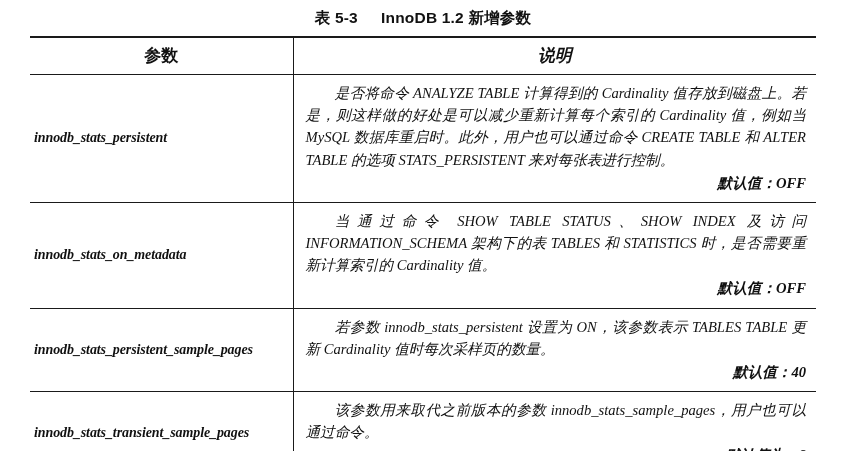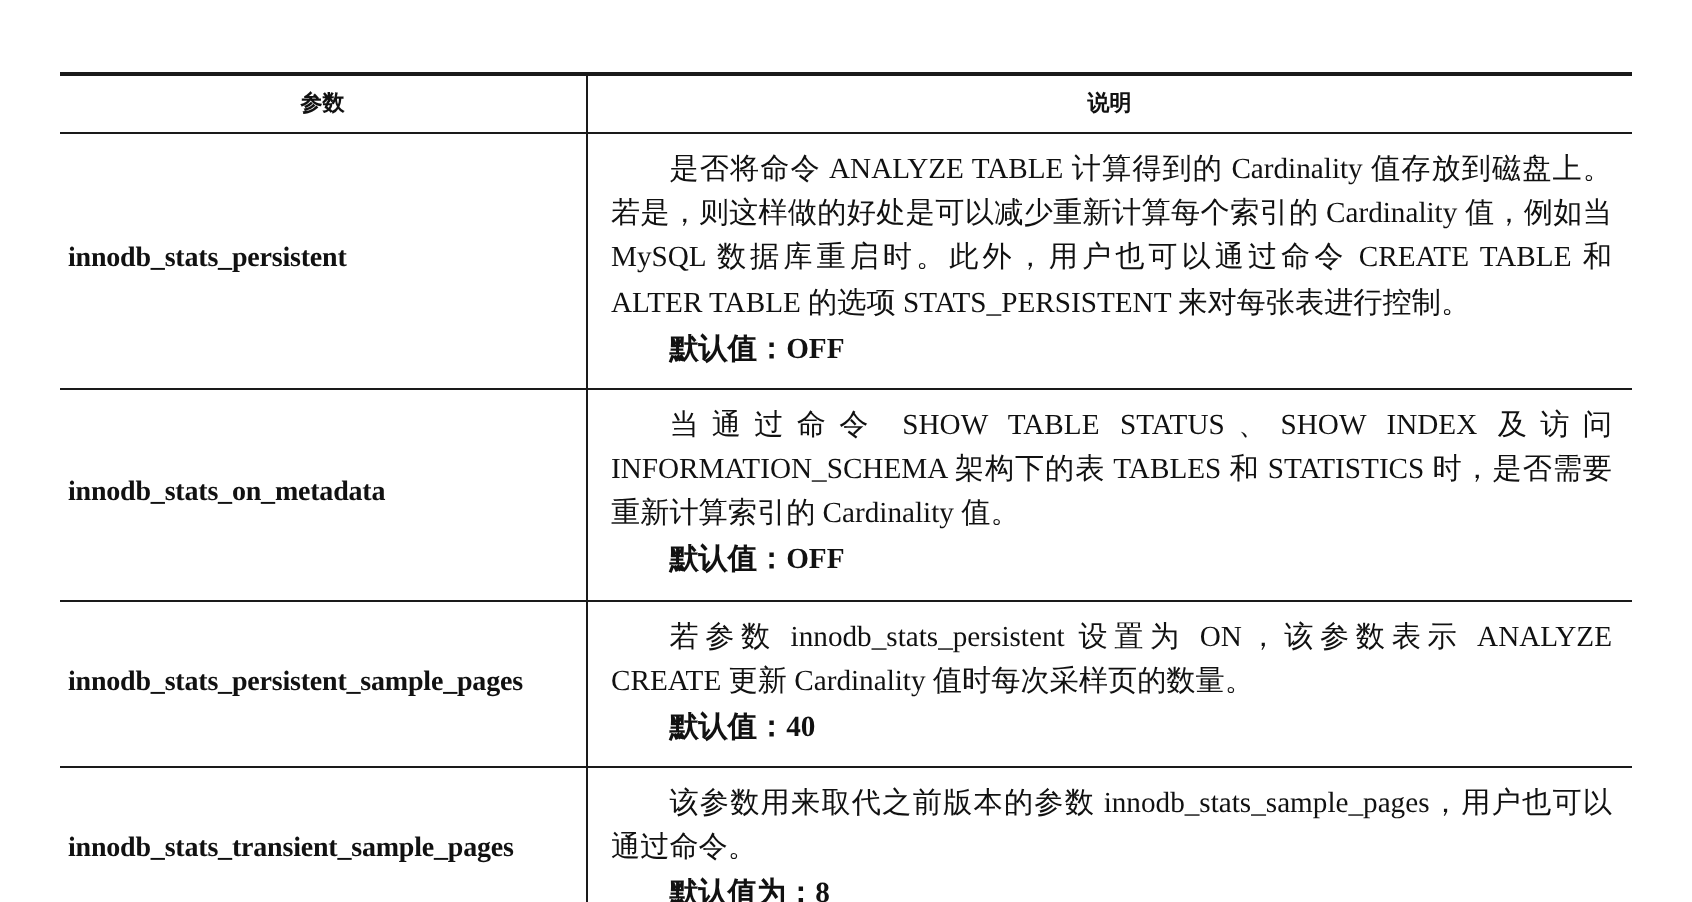--- a/index.html
+++ b/index.html
@@ -59,32 +59,34 @@
   table.params col.c-name { width: 263px; }
   table.params col.c-desc { width: 523px; }
 
   
   table.params thead th {
     border-top: 2.2px solid #1a1a1a;
     border-bottom: 1.6px solid #1a1a1a;
     padding: 6px 0 7px;
     font-family: "Liberation Sans", "DejaVu Sans", sans-serif;
     font-weight: bold;
-    font-size: 11px;
+    font-size: 17px;
     text-align: center;
     vertical-align: middle;
   }
   table.params thead th.h-desc {
     border-left: 1.3px solid #1a1a1a;
+    font-style: italic;
   }
 
   table.params tbody td {
     border-bottom: 1.3px solid #1a1a1a;
     vertical-align: middle;
     padding: 0;
+    font-style: italic;
   }
   table.params tbody tr:last-child td {
     border-bottom: 1.9px solid #1a1a1a;
   }
   table.params tbody td.c-desc {
     border-left: 1.3px solid #1a1a1a;
   }
 
   
   .pname {
@@ -107,34 +109,39 @@
   .desc p {
     margin: 0;
     text-align: justify;
     text-justify: inter-ideograph;
   }
   .desc p.indent {
     text-indent: 2em;
   }
   .desc p.dflt {
     text-indent: 2em;
-    text-align: left;
+    text-align: right;
     font-weight: bold;
     margin-top: 1px;
   }
   .desc p.dflt .dv {
     font-weight: bold;
     font-family: "Liberation Serif", "DejaVu Serif", serif;
   }
 </style>
 </head>
 <body>
 
 <div class="page">
 
+  <div class="caption">
+    <span>表 5-3</span>
+    <span class="cap-gap"></span>
+    <span>InnoDB 1.2 新增参数</span>
+  </div>
 
   <div class="tbl-wrap">
     <table class="params">
       <colgroup>
         <col class="c-name">
         <col class="c-desc">
       </colgroup>
       <thead>
         <tr>
           <th class="h-name">参数</th>
@@ -166,21 +173,21 @@
             </div>
           </td>
         </tr>
 
         <tr>
           <td class="c-name">
             <span class="pname">innodb_stats_persistent_sample_pages</span>
           </td>
           <td class="c-desc">
             <div class="desc">
-              <p class="indent">若参数 innodb_stats_persistent 设置为 ON，该参数表示 ANALYZE CREATE 更新 Cardinality 值时每次采样页的数量。</p>
+              <p class="indent">若参数 innodb_stats_persistent 设置为 ON，该参数表示 TABLES TABLE 更新 Cardinality 值时每次采样页的数量。</p>
               <p class="dflt"><span>默认值：</span><span class="dv">40</span></p>
             </div>
           </td>
         </tr>
 
         <tr>
           <td class="c-name">
             <span class="pname">innodb_stats_transient_sample_pages</span>
           </td>
           <td class="c-desc">

